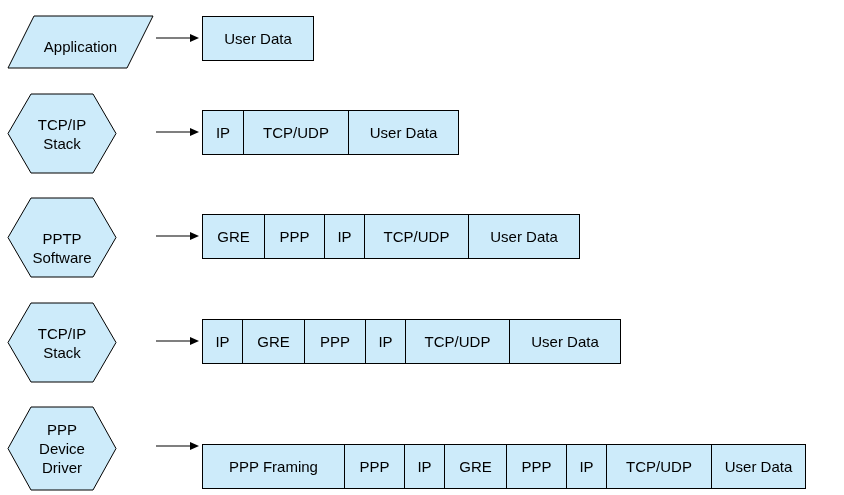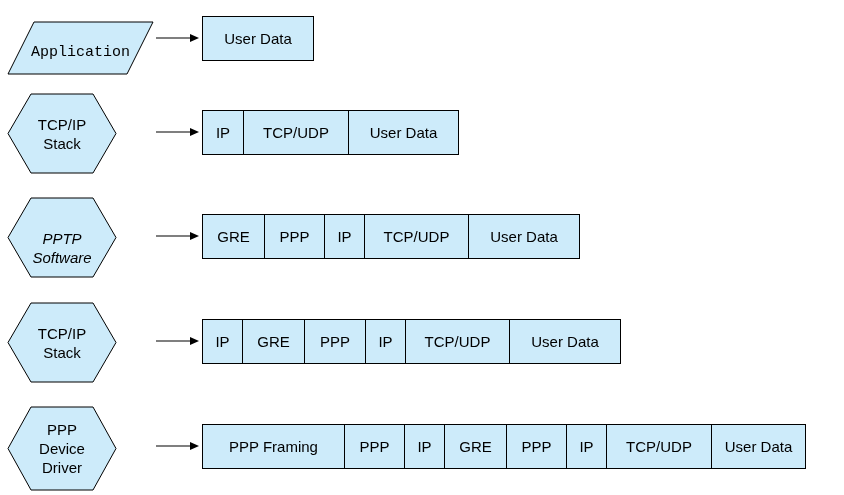--- a/index.html
+++ b/index.html
@@ -85,21 +85,21 @@
     border-right: 1px solid #000000;
     white-space: nowrap;
   }
   .field:last-child { border-right: none; }
 </style>
 </head>
 <body>
 
 <div id="diagram">
     <div class="row" style="top: 0px;">
-      <div class="layer-shape" style="top: 22px; width: 145px; height: 60px; font-family: Liberation Mono, monospace;">
+      <div class="layer-shape" style="top: 16px; width: 145px; height: 60px;">
         <svg width="145" height="52" viewBox="0 0 145 52">
           <polygon points="26,0 145,0 119,52 0,52" fill="#CDEBFA" stroke="#000000" stroke-width="1" stroke-linejoin="miter"></polygon>
         </svg>
         <span class="layer-label">Application</span>
       </div>
       <div class="arrow" style="left: 156px; top: 32px;">
         <svg width="44" height="12" viewBox="0 0 44 12">
           <line x1="0" y1="6" x2="35" y2="6" stroke="#000000" stroke-width="1.2"></line>
           <polygon points="34,2 43,6 34,10" fill="#000000"></polygon>
         </svg>
@@ -122,21 +122,21 @@
           <polygon points="34,2 43,6 34,10" fill="#000000"></polygon>
         </svg>
       </div>
       <div class="packet" style="left: 202px; top: 110px;">
         <div class="field" style="width: 41px;">IP</div>
         <div class="field" style="width: 105px;">TCP/UDP</div>
         <div class="field" style="width: 109px;">User Data</div>
       </div>
     </div>
     <div class="row" style="top: 0px;">
-      <div class="layer-shape" style="top: 198px; width: 108px; height: 99px; font-style: italic;">
+      <div class="layer-shape" style="top: 198px; width: 108px; height: 99px;">
         <svg width="108" height="79" viewBox="0 0 108 79">
           <polygon points="23,0 85,0 108,39.5 85,79 23,79 0,39.5" fill="#CDEBFA" stroke="#000000" stroke-width="1" stroke-linejoin="miter"></polygon>
         </svg>
         <span class="layer-label">PPTP
 Software</span>
       </div>
       <div class="arrow" style="left: 156px; top: 230px;">
         <svg width="44" height="12" viewBox="0 0 44 12">
           <line x1="0" y1="6" x2="35" y2="6" stroke="#000000" stroke-width="1.2"></line>
           <polygon points="34,2 43,6 34,10" fill="#000000"></polygon>
@@ -181,21 +181,21 @@
         <span class="layer-label">PPP
 Device
 Driver</span>
       </div>
       <div class="arrow" style="left: 156px; top: 440px;">
         <svg width="44" height="12" viewBox="0 0 44 12">
           <line x1="0" y1="6" x2="35" y2="6" stroke="#000000" stroke-width="1.2"></line>
           <polygon points="34,2 43,6 34,10" fill="#000000"></polygon>
         </svg>
       </div>
-      <div class="packet" style="left: 202px; top: 424px;">
+      <div class="packet" style="left: 202px; top: 444px;">
         <div class="field" style="width: 142px;">PPP Framing</div>
         <div class="field" style="width: 60px;">PPP</div>
         <div class="field" style="width: 40px;">IP</div>
         <div class="field" style="width: 62px;">GRE</div>
         <div class="field" style="width: 60px;">PPP</div>
         <div class="field" style="width: 40px;">IP</div>
         <div class="field" style="width: 105px;">TCP/UDP</div>
         <div class="field" style="width: 93px;">User Data</div>
       </div>
     </div>

